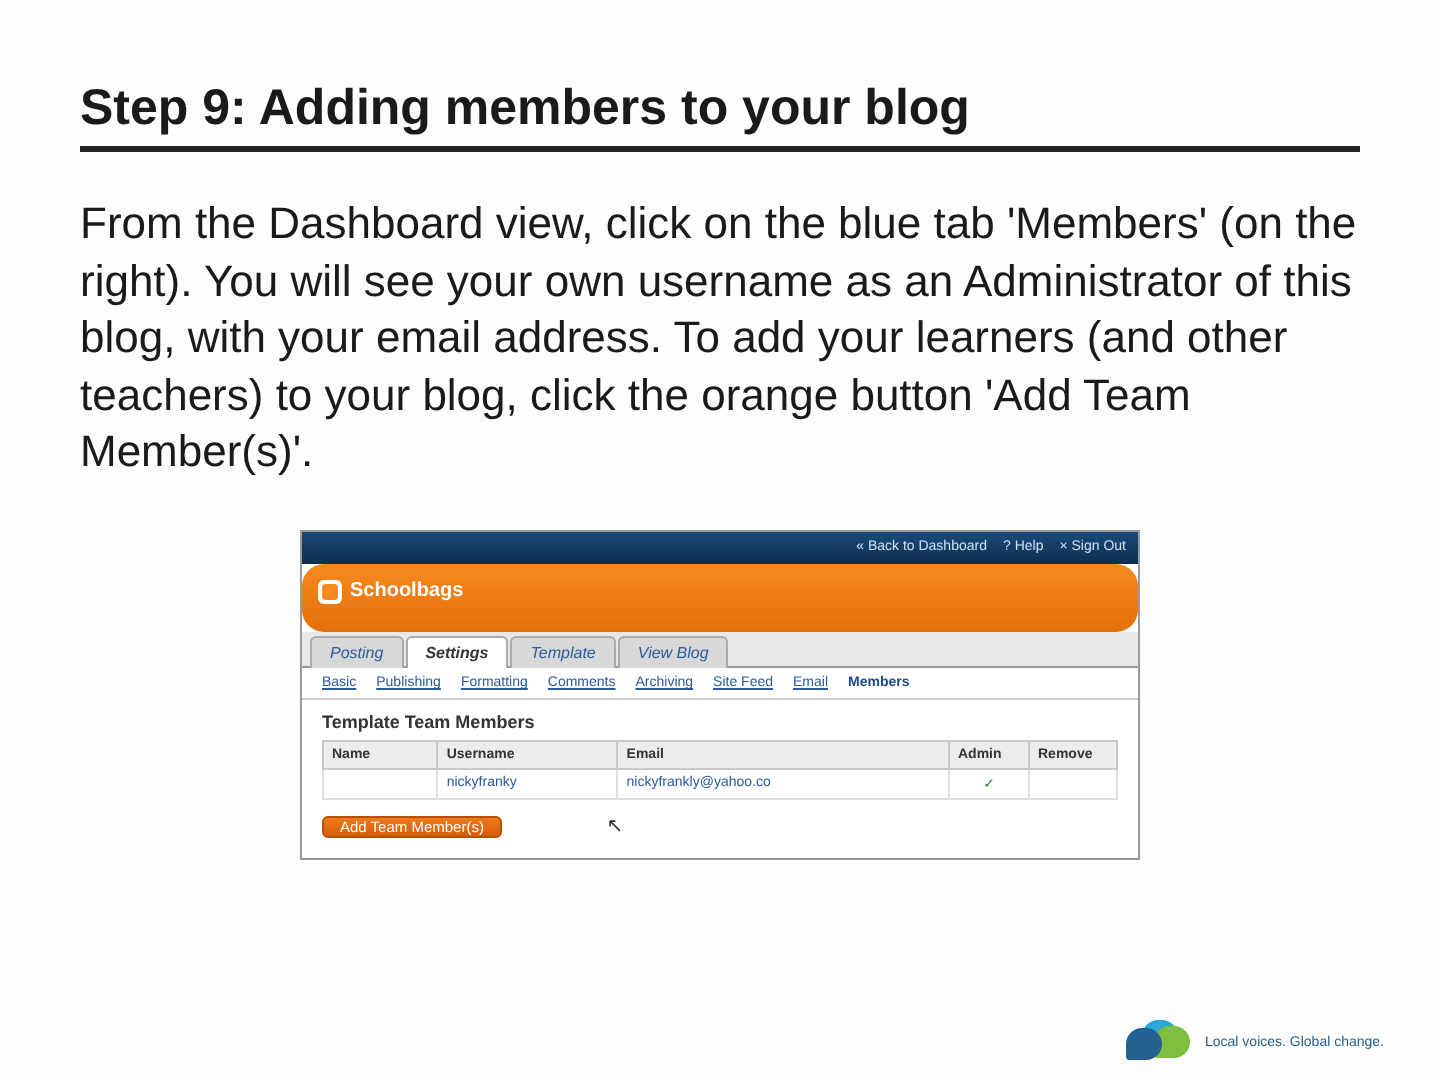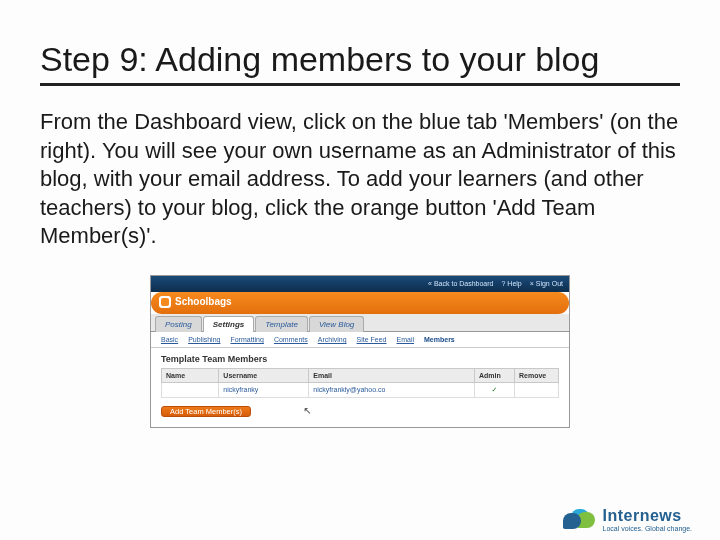--- a/index.html
+++ b/index.html
@@ -5,21 +5,21 @@
   * { box-sizing: border-box; margin: 0; padding: 0; }
   body {
     width: 720px; height: 540px;
     background: #fdfdfd;
     font-family: Arial, Helvetica, sans-serif;
     position: relative;
     overflow: hidden;
   }
   .slide { padding: 40px 40px 0 40px; }
   h1.title {
-    font-size: 34px; font-weight: normal;
+    font-size: 25px; font-weight: bold;
     color: #1a1a1a;
     border-bottom: 3px solid #222;
     padding-bottom: 4px;
     margin-bottom: 22px;
   }
   .body-text {
     font-size: 22px;
     color: #1a1a1a;
     line-height: 1.3;
     margin-bottom: 24px;
@@ -35,23 +35,23 @@
   .ss-topbar {
     height: 16px;
     background: linear-gradient(#1b4a7a, #0d2e4d);
     display: flex; justify-content: flex-end; align-items: center;
     padding: 0 6px; gap: 8px;
     color: #cde3fa;
     font-size: 7px;
   }
   .ss-topbar span { white-space: nowrap; }
   .ss-orangebar {
-    height: 22px;
+    height: 34px;
     background: linear-gradient(#f68a1e, #e36f0c);
-    display: flex; align-items: flex-end;
+    display: flex; align-items: center;
     padding: 0 8px;
     border-radius: 11px;
   }
   .ss-logo {
     display: flex; align-items: center; gap: 4px;
     color: #fff; font-weight: bold; font-size: 10px;
     margin-bottom: 6px;
   }
   .ss-logo-icon {
     width: 12px; height: 12px; background: #fff;
@@ -226,16 +226,15 @@
   </div>
 </div>
 
 <div class="footer-logo">
   <div class="fl-mark">
     <div class="fl-bubble b1"></div>
     <div class="fl-bubble b2"></div>
     <div class="fl-bubble b3"></div>
   </div>
   <div class="fl-text">
-    <div class="fl-title">Internews</div>
     <div class="fl-sub">Local voices. Global change.</div>
   </div>
 </div>
 
 </body></html>

